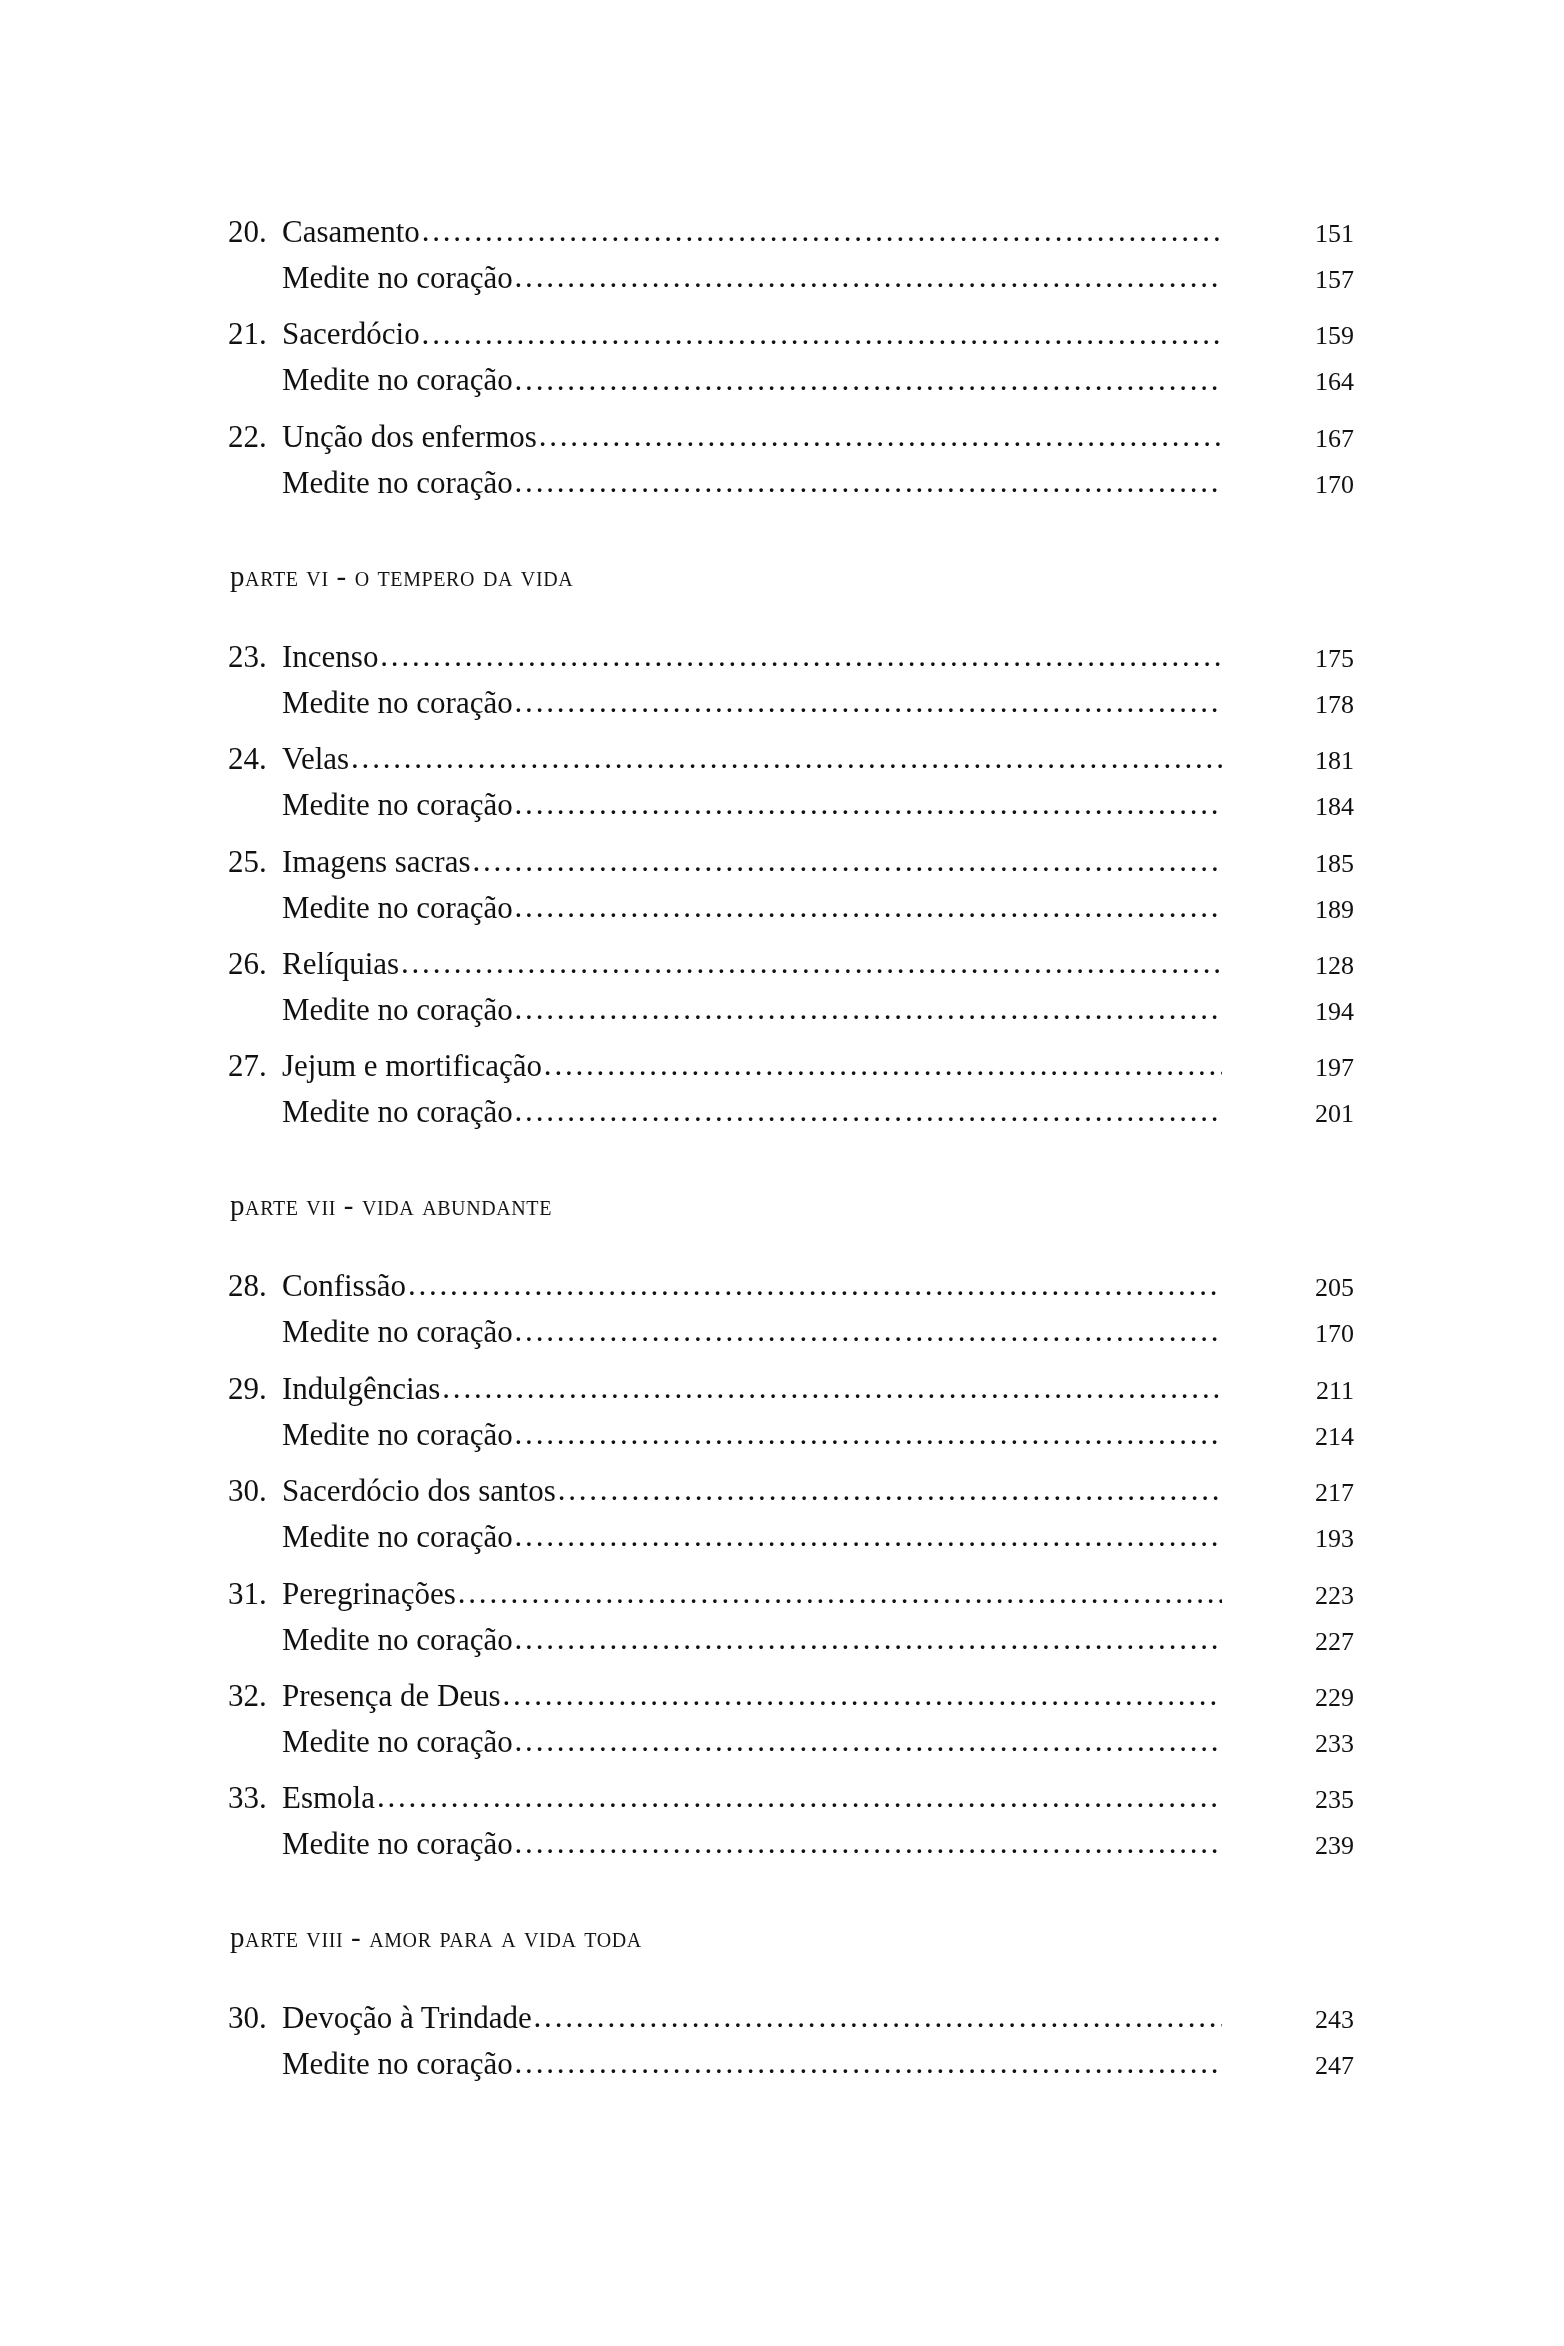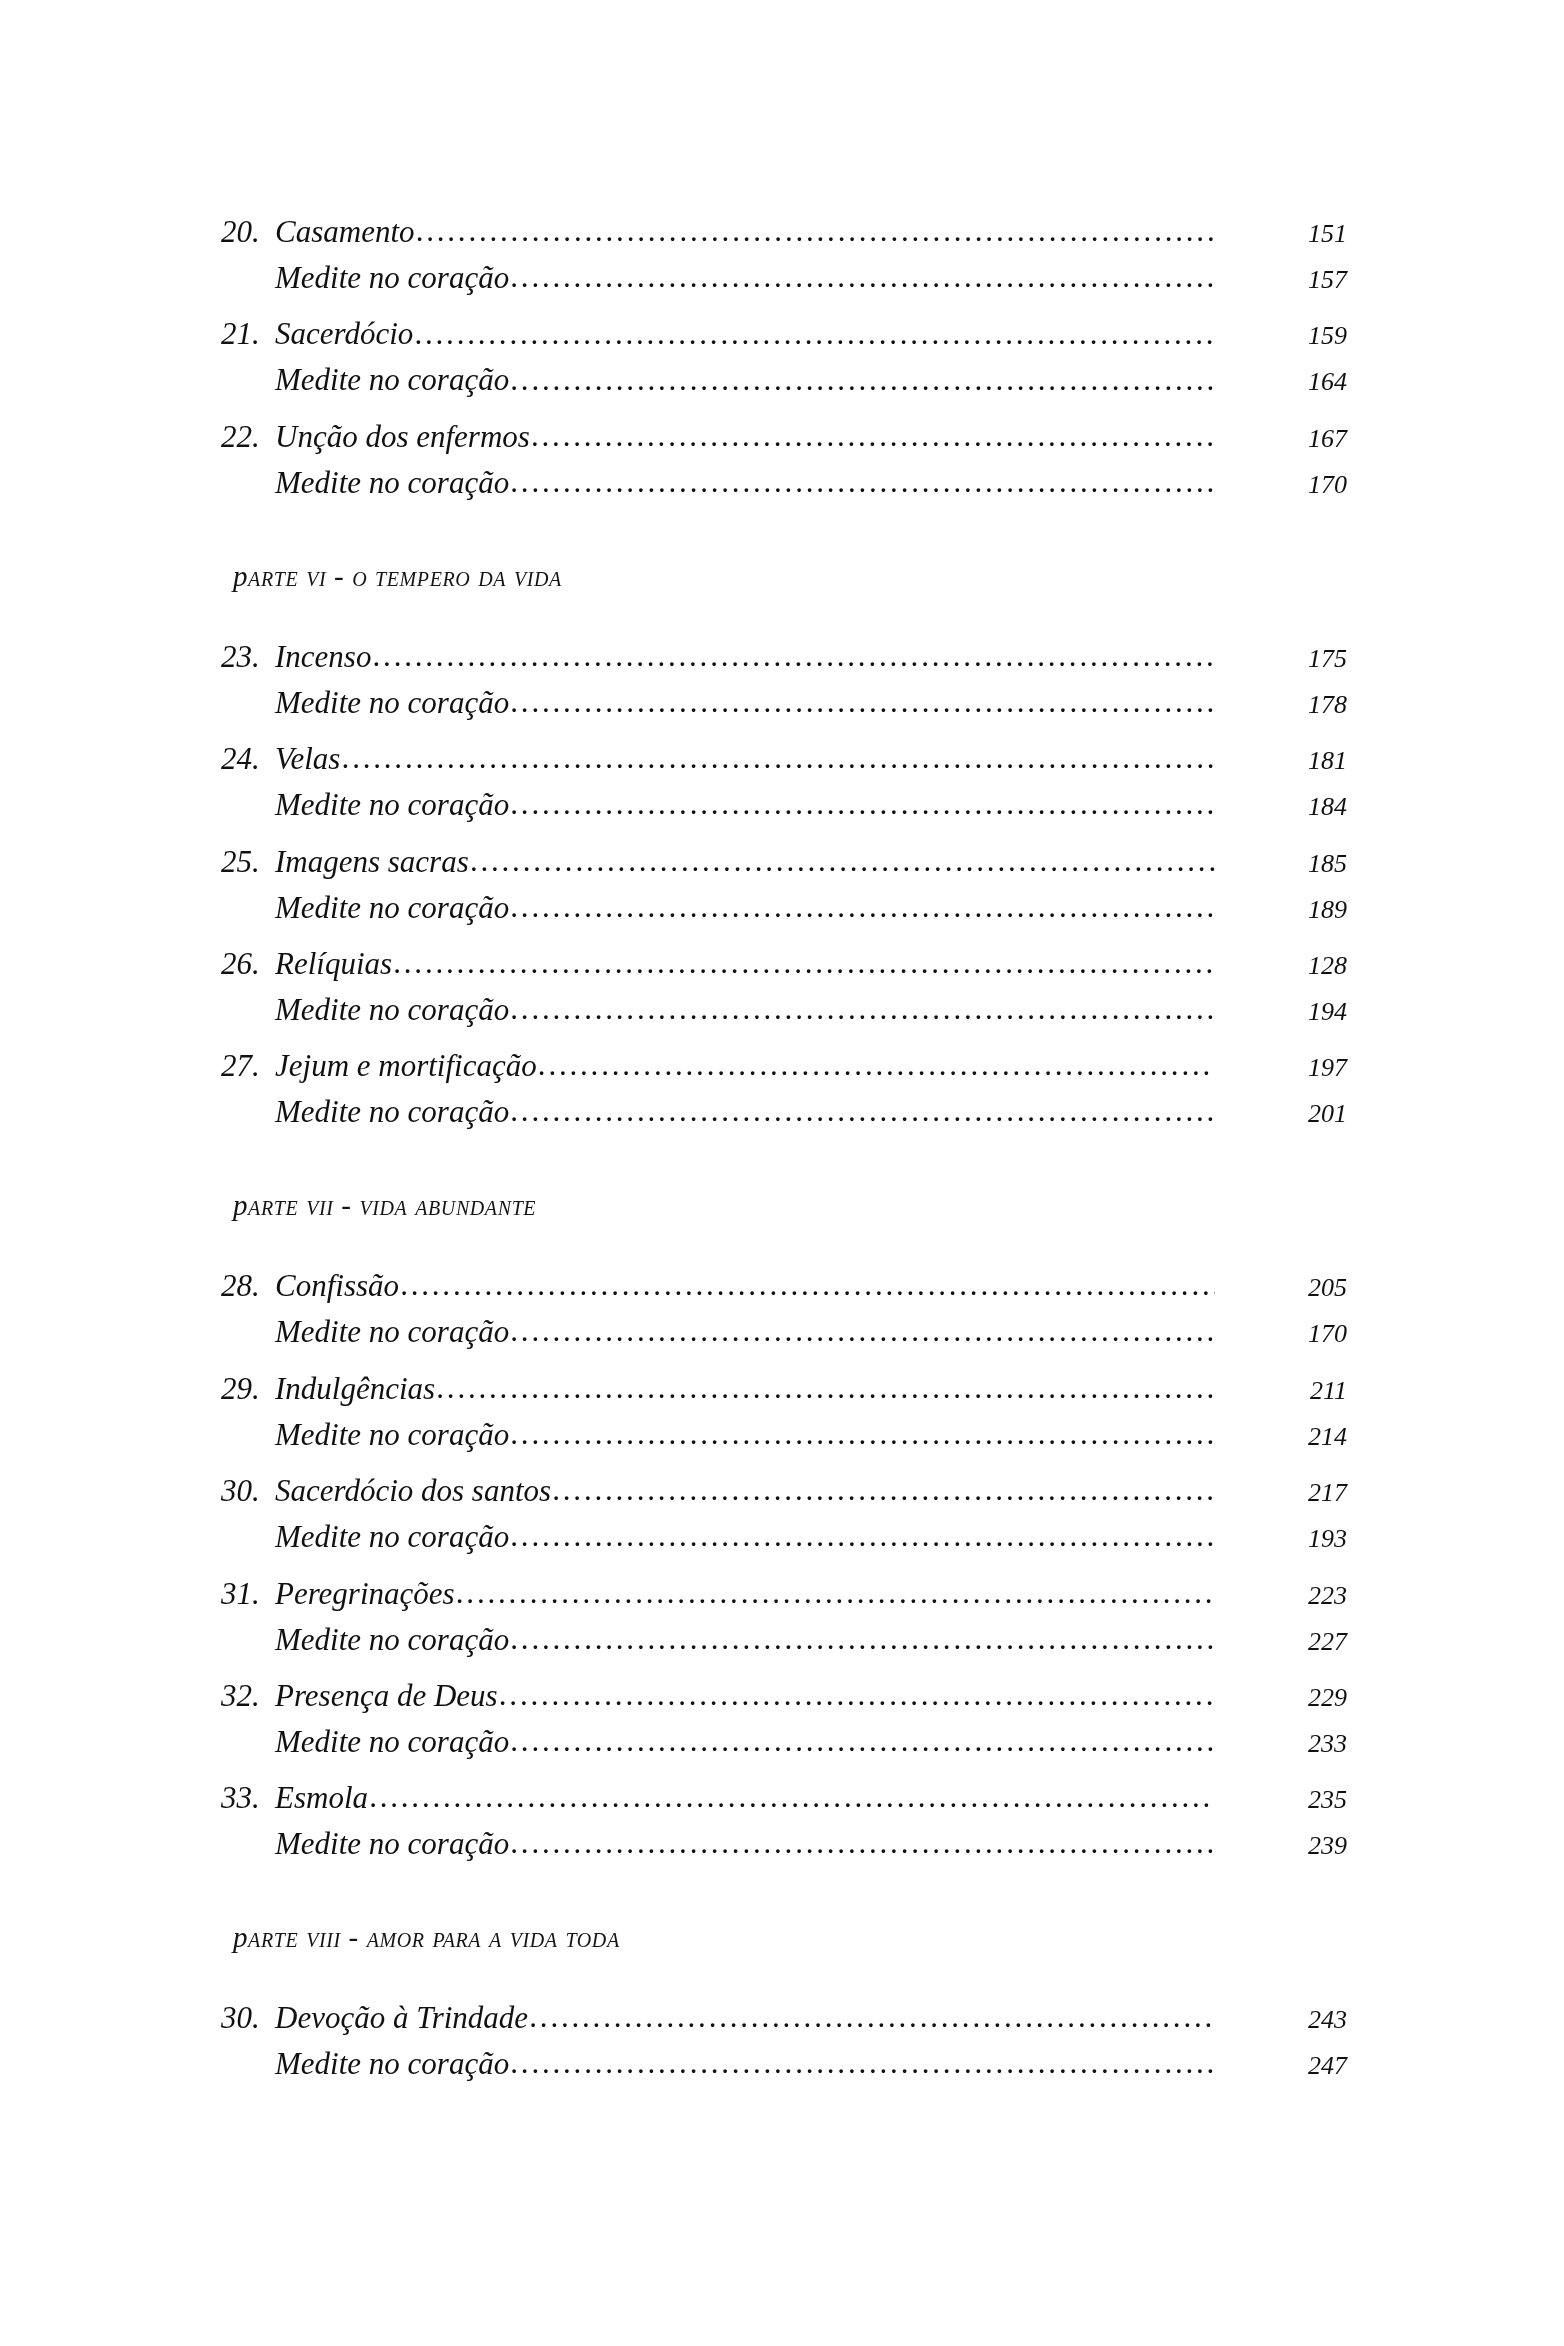--- a/index.html
+++ b/index.html
@@ -14,34 +14,33 @@
   .page {
     position: relative;
     width: 1564px;
     height: 2347px;
     background: #ffffff;
     overflow: hidden;
     box-sizing: border-box;
   }
   .toc {
     position: absolute;
-    left: 221px;
+    left: 228px;
     top: 210px;
     width: 1126px;
-    font-style: italic;
   }
 
   
   .part-heading {
     font-size: 29px;
     letter-spacing: 0.6px;
     font-variant: small-caps;
     text-transform: lowercase;
     color: #141414;
-    margin: 12px;
+    margin: 2px;
     padding: 0;
     white-space: nowrap;
   }
   .part-heading::first-letter { font-variant: normal; }
   .part-block { margin-top: 53px; margin-bottom: 42px; }
 
   
   .chapter-group { margin-bottom: 10.4px; }
 
   .toc-line {

